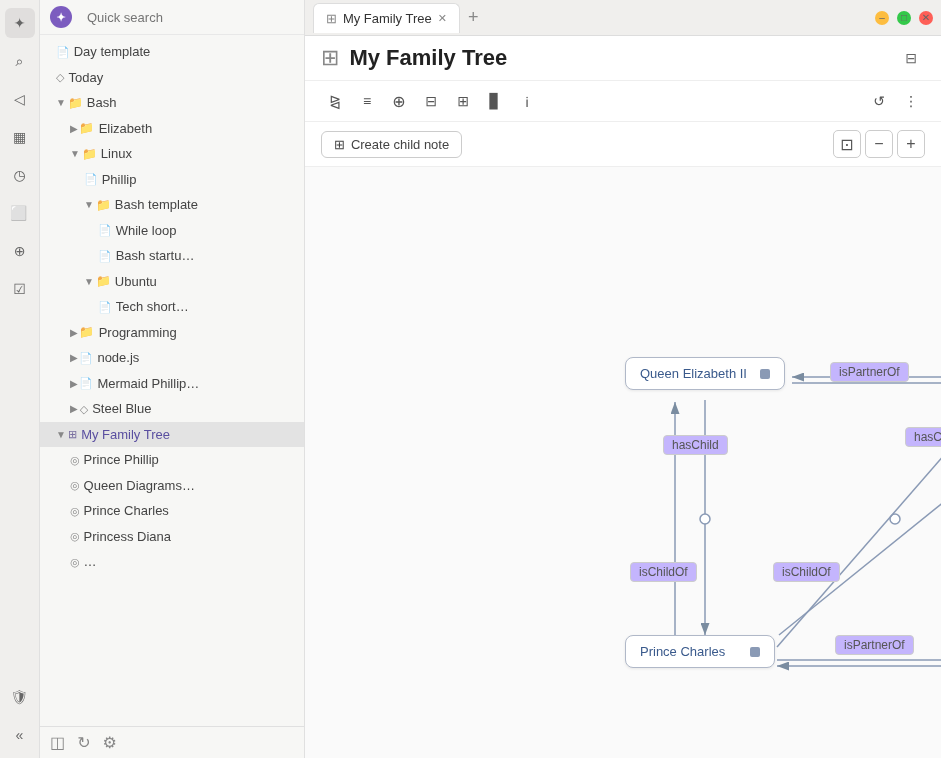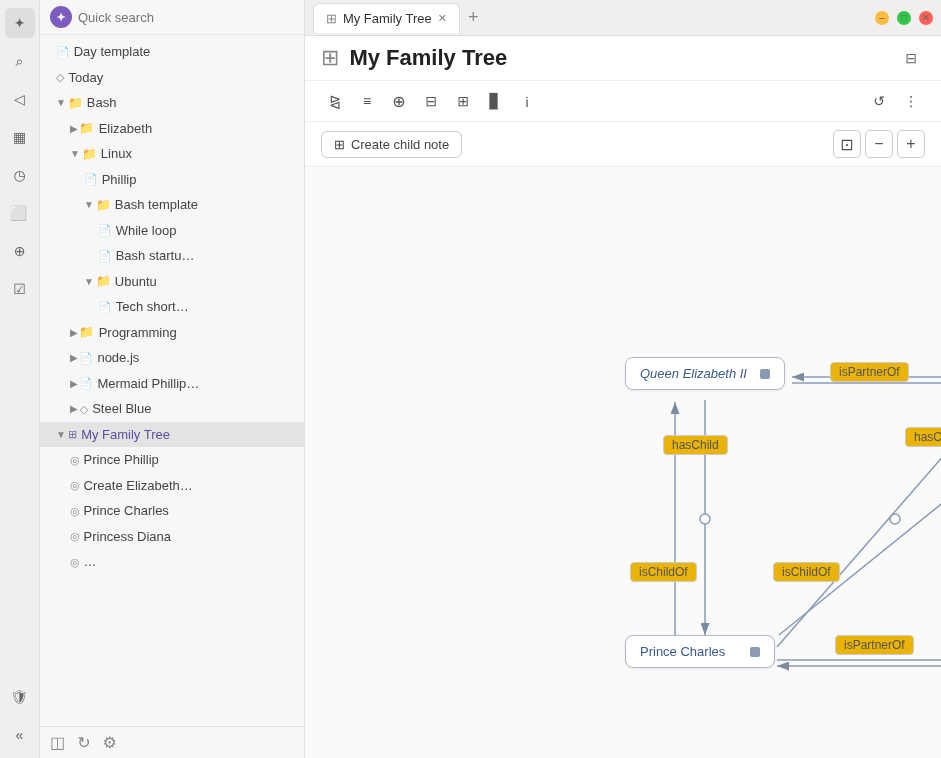--- a/index.html
+++ b/index.html
@@ -27,21 +27,21 @@
     .sidebar-search .logo {
       width: 22px; height: 22px;
       background: #7c5cbf;
       border-radius: 50%;
       display: flex; align-items: center; justify-content: center;
       color: #fff; font-size: 11px; font-weight: bold;
       flex-shrink: 0;
     }
     .sidebar-search input {
       border: none; background: transparent; outline: none;
-      font-size: 13px; color: #888; flex: 1;
+      font-size: 13px; color: #888; flex: 1; margin-left: 9px;
     }
     .sidebar-tree {
       flex: 1;
       overflow-y: auto;
       padding: 4px 0;
     }
     .tree-item {
       display: flex; align-items: center;
       padding: 3px 8px;
       cursor: pointer;
@@ -214,21 +214,21 @@
       width: 10px; height: 10px;
       background: #8a9ab5;
       border-radius: 2px;
       flex-shrink: 0;
     }
     .node .node-label { color: #3a5a8c; font-size: 13px; }
 
     
     .edge-label {
       position: absolute;
-      background: #eab308;
+      background: #c4b5fd;
       border: 1px solid #ccc;
       border-radius: 4px;
       padding: 2px 8px;
       font-size: 12px;
       color: #555;
       pointer-events: none;
     }
 
     
     .canvas-svg {
@@ -355,21 +355,21 @@
       <span class="icon" style="color:#7a6fa0;">⊞</span>
       <span style="color:#5a4fa0;">My Family Tree</span>
     </div>
 
     <div class="tree-item indent2">
       <span class="icon" style="color:#888;">◎</span>
       <span>Prince Phillip</span>
     </div>
     <div class="tree-item indent2">
       <span class="icon" style="color:#888;">◎</span>
-      <span>Create Elizabeth…</span>
+      <span>Queen Diagrams…</span>
     </div>
     <div class="tree-item indent2">
       <span class="icon" style="color:#888;">◎</span>
       <span>Prince Charles</span>
     </div>
     <div class="tree-item indent2">
       <span class="icon" style="color:#888;">◎</span>
       <span>Princess Diana</span>
     </div>
     <div class="tree-item indent2">
@@ -459,21 +459,21 @@
       <circle cx="590" cy="352" r="5" fill="white" stroke="#8a9ab5" stroke-width="1.5"></circle>
 
       <line x1="370" y1="468" x2="370" y2="235" stroke="#8a9ab5" stroke-width="1.5" marker-end="url(#arrowhead)"></line>
 
       <line x1="472" y1="480" x2="688" y2="232" stroke="#8a9ab5" stroke-width="1.5" marker-end="url(#arrowhead)"></line>
 
       <line x1="472" y1="493" x2="688" y2="493" stroke="#8a9ab5" stroke-width="1.5" marker-end="url(#arrowhead)"></line>
       <line x1="688" y1="499" x2="472" y2="499" stroke="#8a9ab5" stroke-width="1.5" marker-end="url(#arrowhead)"></line>
     </svg>
 
-    <div class="node" style="left:320px;top:190px;width:160px;font-style:italic;">
+    <div class="node" style="left:320px;top:190px;width:160px;">
       <span class="node-label">Queen Elizabeth II</span>
       <div class="node-handle"></div>
     </div>
 
     <div class="node" style="left:320px;top:468px;width:150px;">
       <span class="node-label">Prince Charles</span>
       <div class="node-handle"></div>
     </div>
 
     <div class="edge-label" style="left:525px;top:195px;">

